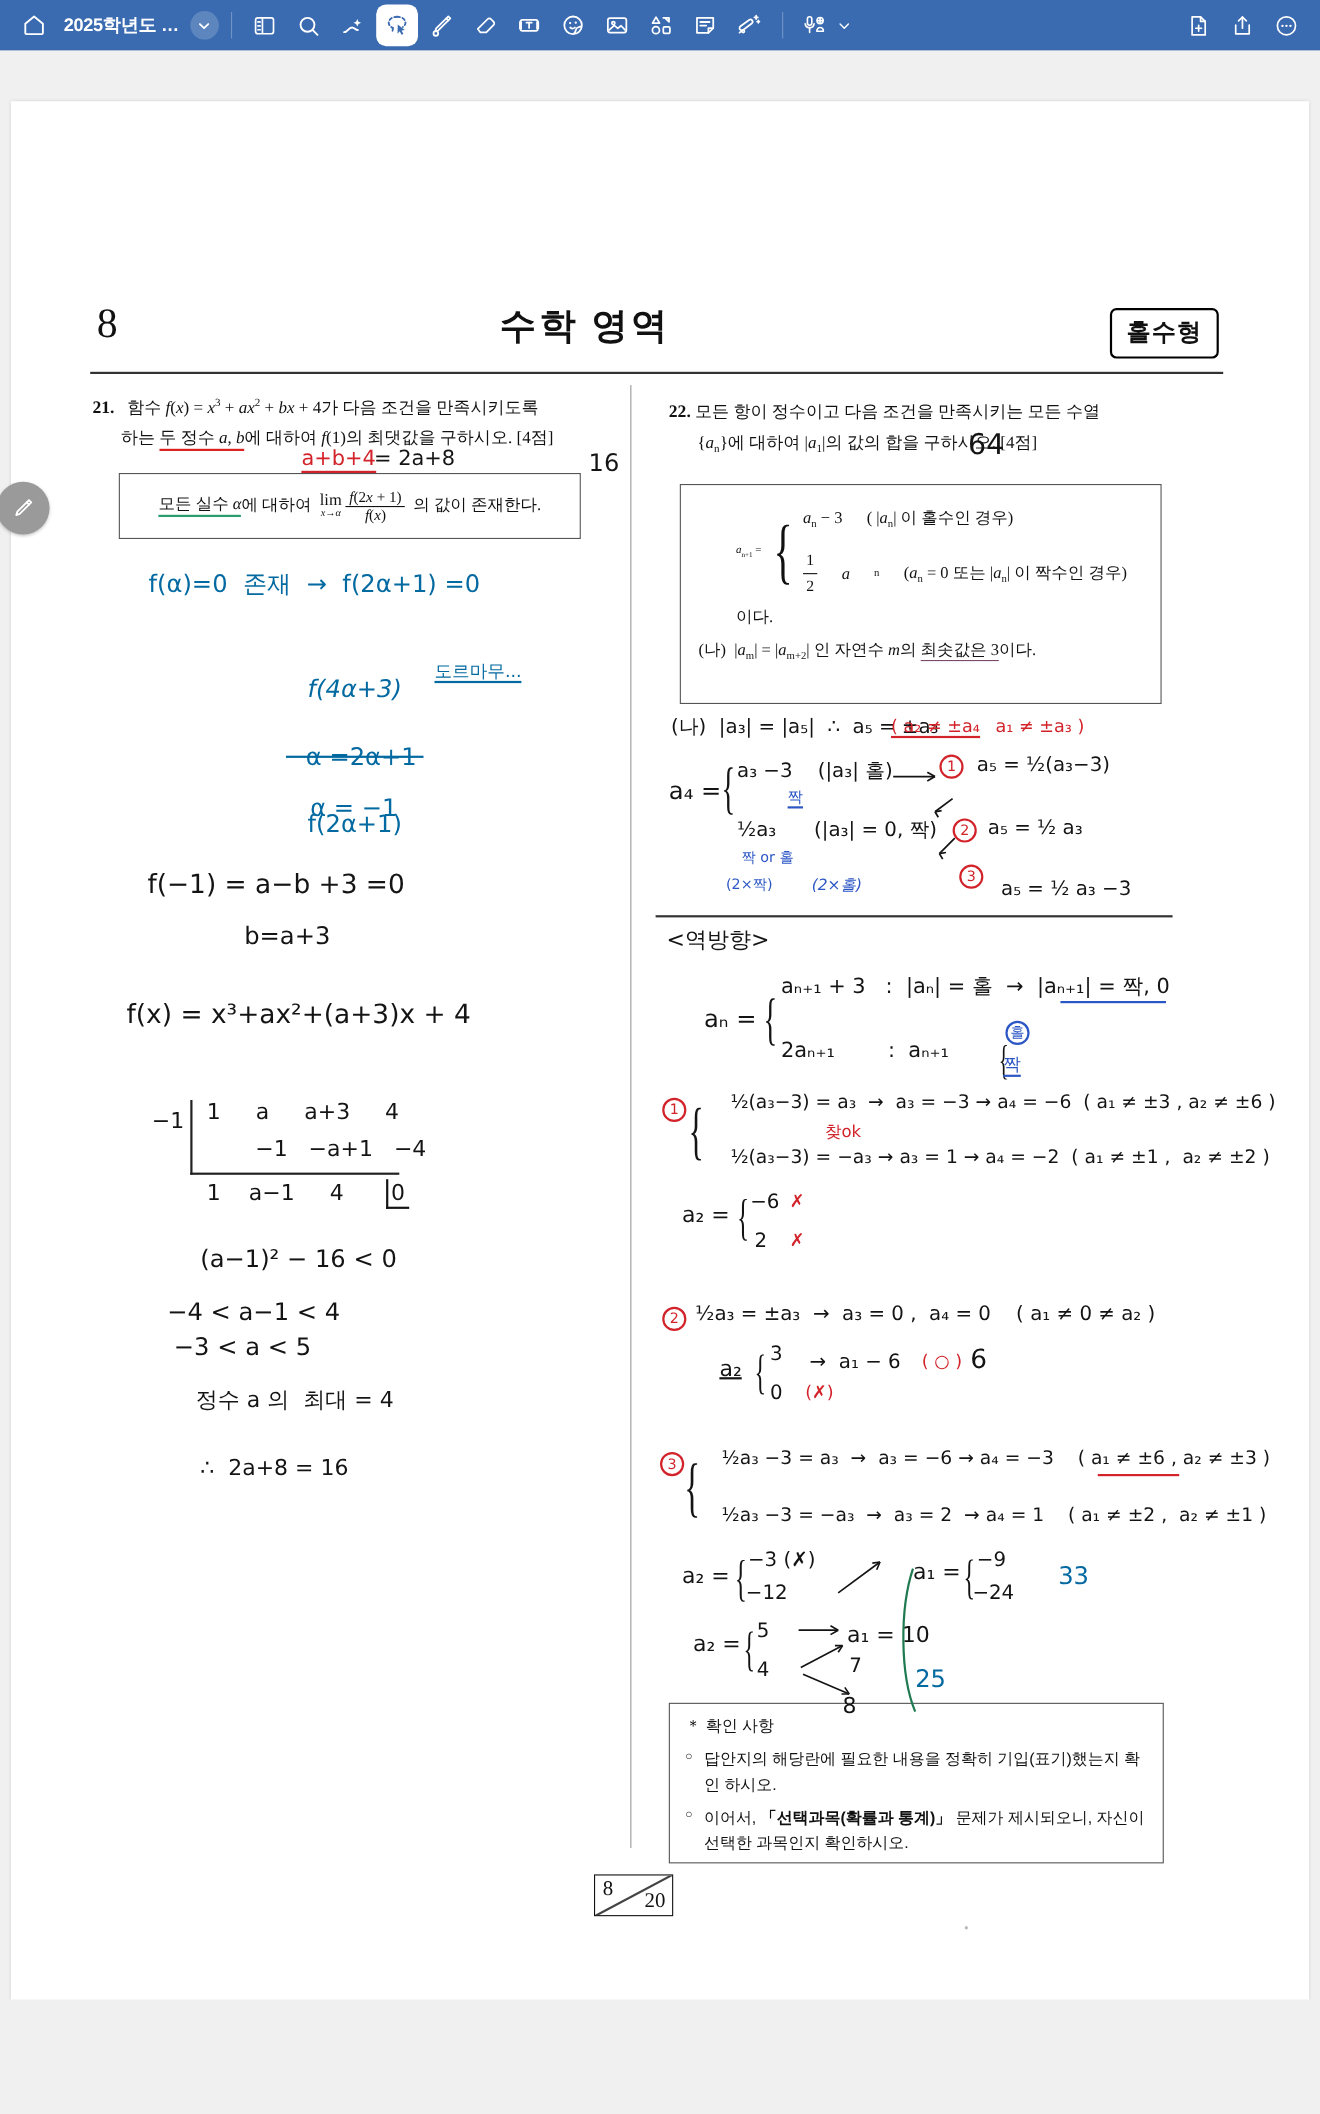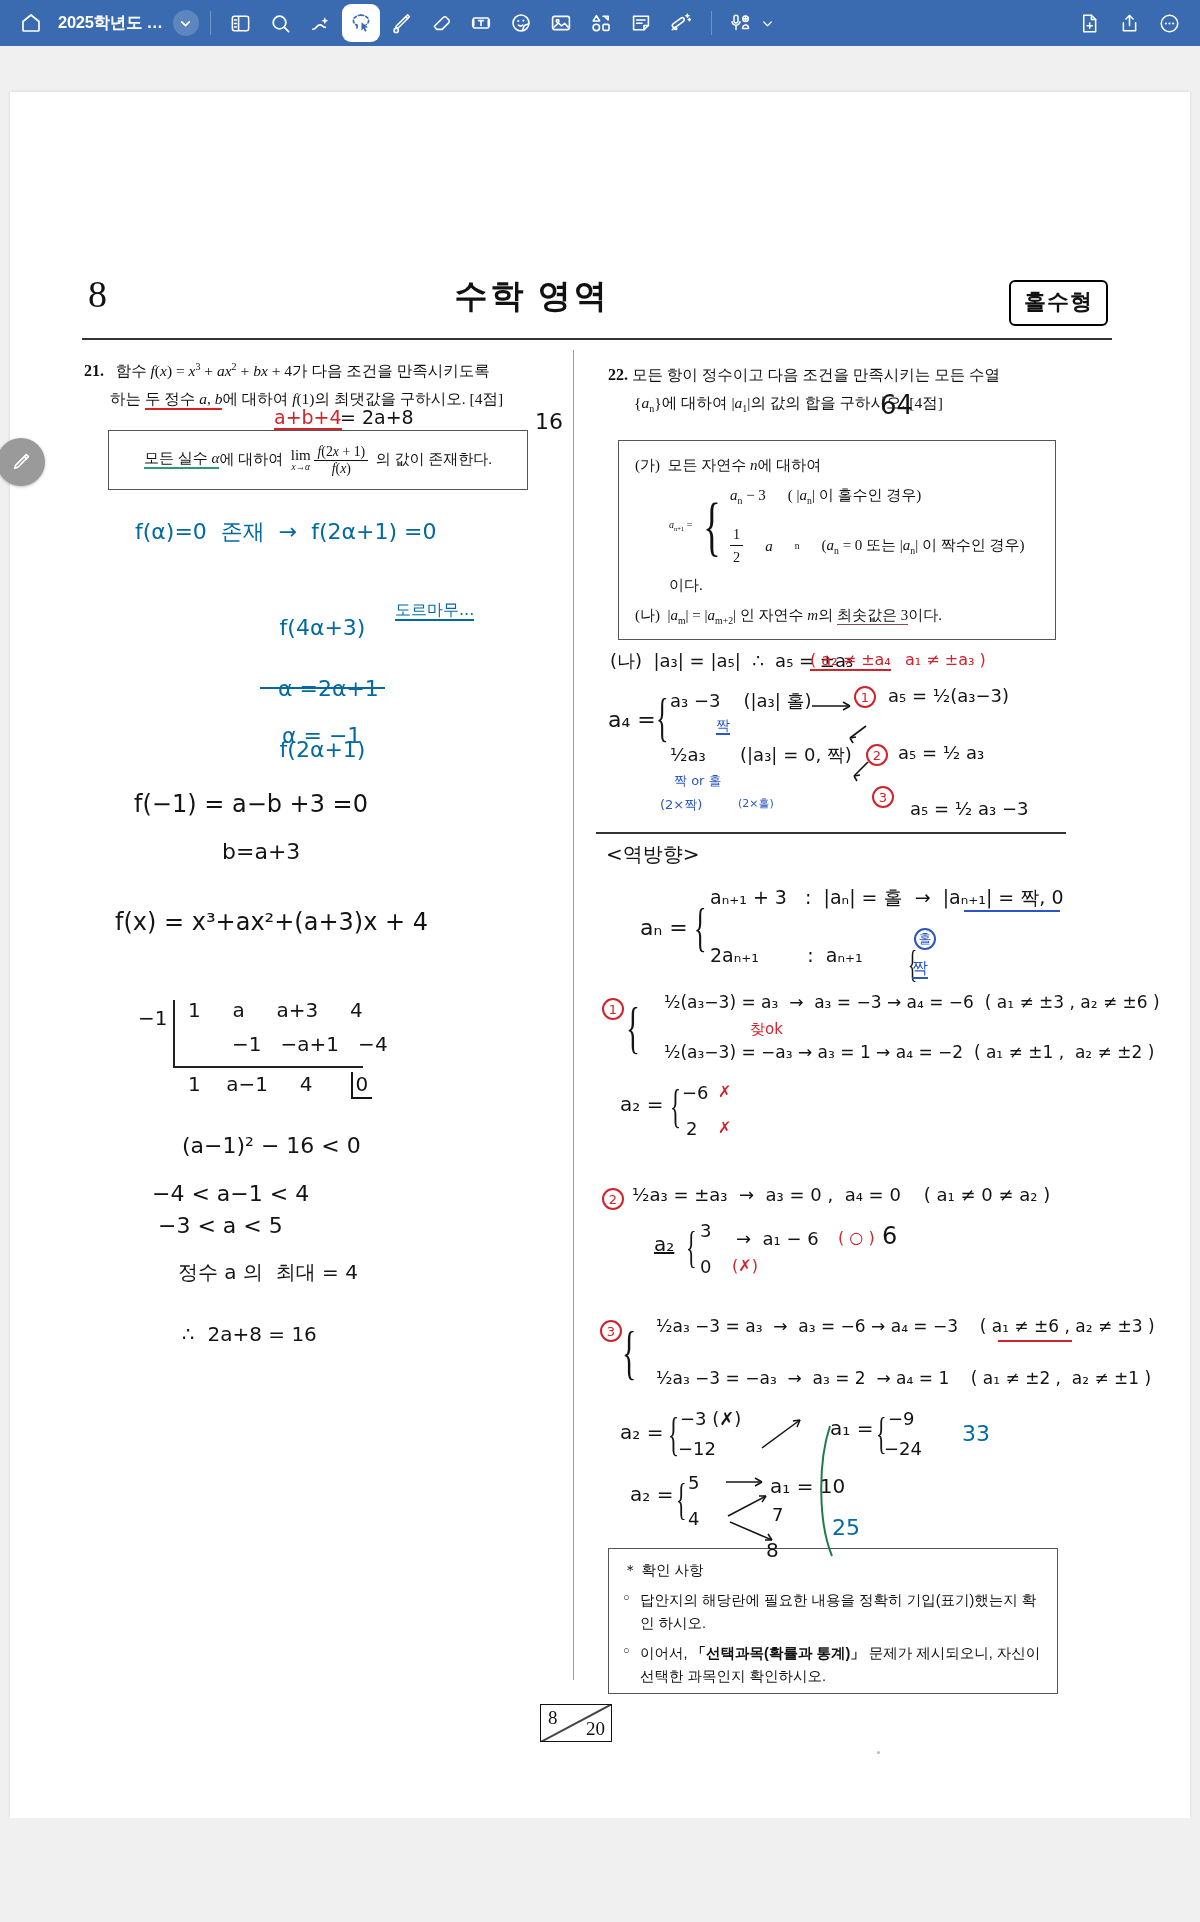--- a/index.html
+++ b/index.html
@@ -246,21 +246,21 @@
   .hw-green { color: #0369a1; }
   .hw-black { color: #141414; }
   .hw-red    { color: #d2232a; }
   .hw-blue   { color: #2b56c4; }
   .hw-s14 { font-size: 14px; } .hw-s15 { font-size: 15px; }
   .hw-s16 { font-size: 16px; } .hw-s17 { font-size: 17px; margin-left: 24px; }
   .hw-s18 { font-size: 18px; } .hw-s19 { font-size: 19px; }
   .hw-s20 { font-size: 20px; } .hw-s22 { font-size: 22px; }
   .hw-s24 { font-size: 24px; } .hw-s26 { font-size: 26px; }
   .hwfrac { text-align: center; }
-  .hwfrac .hn { display: block; }
+  .hwfrac .hn { display: block; font-style: italic; }
   .hwfrac .hbar { display: block; height: 2px; background: currentColor; margin: 2px 0; }
   .hwfrac .hd { display: block; }
   .hline { position: absolute; background: #222; }
   .circ-num {
     position: absolute;
     border: 2px solid #d2232a; color: #d2232a;
     border-radius: 50%;
     width: 22px; height: 22px;
     display: flex; align-items: center; justify-content: center;
     font-size: 13px;
@@ -517,24 +517,20 @@
 
       <div class="qblock q22">
         <span class="qnum">22.</span>
         <span>모든 항이 정수이고 다음 조건을 만족시키는 모든 수열</span>
         <span class="q-indent">
           {<em class="mv">a</em><sub class="sb">n</sub>}에 대하여 |<em class="mv">a</em><sub class="sb">1</sub>|의 값의 합을 구하시오. [4점]
         </span>
       </div>
 
       <div class="condbox" id="cond22">
-        <div>
-          <span>(가)</span>
-          &nbsp;모든 자연수 <em class="mv">n</em>에 대하여
-        </div>
         <div class="pw-wrap">
           <span class="pw-lhs">
             <em class="mv">a</em><sub class="sb">n+1</sub> =
           </span>
           <span class="brace">{</span>
           <span class="pw-rows">
             <span class="pw-row">
               <span><em class="mv">a</em><sub class="sb">n</sub> − 3</span>
               <span>( |<em class="mv">a</em><sub class="sb">n</sub>| 이 홀수인 경우)</span>
             </span>
@@ -610,21 +606,21 @@
       <div class="hw hw-red hw-s16" style="left:800px; top:560px;"><span class="sq-under">( a₂ ≠ ±a₄</span></div>
       <div class="hw hw-red hw-s16" style="left:895px; top:560px;">a₁ ≠ ±a₃ )</div>
 
       <div class="hw hw-black hw-s22" style="left:598px; top:616px;">a₄ =</div>
       <div class="hw-brace hw-black" style="left:646px; top:596px;">{</div>
       <div class="hw hw-black hw-s18" style="left:660px; top:600px;">a₃ −3    (|a₃| 홀)</div>
       <div class="hw hw-blue hw-s14" style="left:706px; top:626px;"><span class="sq-under">짝</span></div>
       <div class="hw hw-black hw-s18" style="left:660px; top:654px;">½a₃      (|a₃| = 0, 짝)</div>
       <div class="hw hw-blue hw-s13" style="left:664px; top:682px; font-size:13px;">짝 or 홀</div>
       <div class="hw hw-blue hw-s13" style="left:650px; top:706px; font-size:13px;">(2×짝)</div>
-      <div class="hw hw-blue hw-s13" style="left:728px; top:706px; font-size:11px;">(2×홀)</div>
+      <div class="hw hw-blue hw-s13" style="left:728px; top:706px; font-size:14px;font-style:italic;">(2×홀)</div>
 
       <div class="circ-num" style="left:844px; top:594px;">1</div>
       <div class="circ-num" style="left:856px; top:652px;">2</div>
       <div class="circ-num" style="left:862px; top:694px;">3</div>
 
       <svg class="arrow-svg" style="left:800px; top:600px;" width="60" height="120">
         <path d="M2 14 L40 14" stroke="#141414" stroke-width="1.6" fill="none"></path>
         <path d="M40 14 L33 10 M40 14 L33 18" stroke="#141414" stroke-width="1.6" fill="none"></path>
         <path d="M56 34 L40 46" stroke="#141414" stroke-width="1.6" fill="none"></path>
         <path d="M40 46 L46 45 M40 46 L43 51" stroke="#141414" stroke-width="1.6" fill="none"></path>

